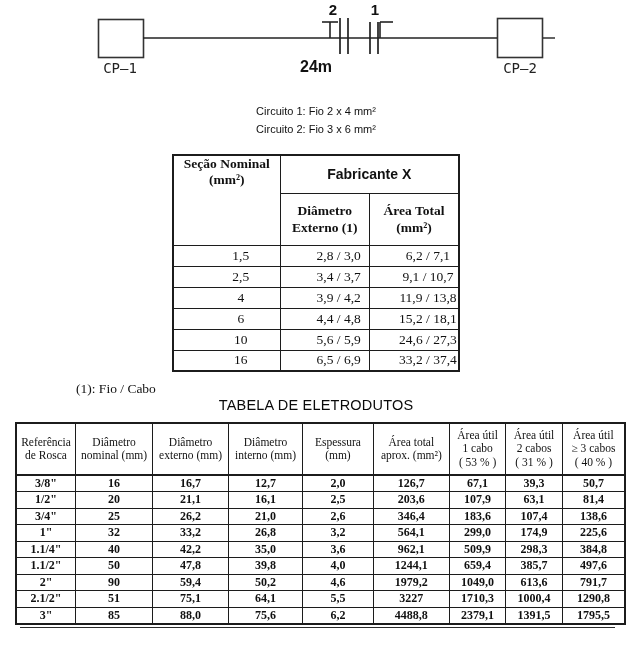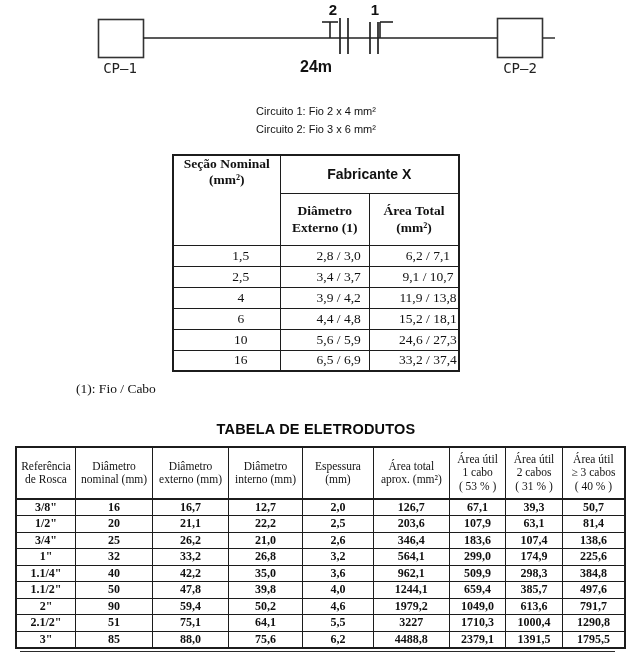--- a/index.html
+++ b/index.html
@@ -48,22 +48,22 @@
   }
   table.fab tbody td { height: 21px; font-size: 13.5px; padding-left: 28px; }
 
   .footnote {
     margin-left: 76px; margin-top: 9px;
     font-family: "Liberation Serif", serif; font-size: 13.5px; color: #111;
   }
 
   
   .big-title {
-    margin-top: 24px; text-align: center;
-    font-size: 14.5px; font-weight: bold; color: #0a0a0a;
+    text-align: center;
+    font-size: 14.5px; font-weight: normal; color: #0a0a0a;
     letter-spacing: 0.2px;
   }
   .big-wrap { margin-left: 15px; margin-top: 9px; }
   table.big {
     border-collapse: collapse;
     width: 611px;
     table-layout: fixed;
     font-family: "Liberation Serif", serif;
   }
   table.big, table.big th, table.big td { border: 1px solid #1c1c1c; }
@@ -233,21 +233,21 @@
           <td>2,0</td>
           <td>126,7</td>
           <td>67,1</td>
           <td>39,3</td>
           <td>50,7</td>
         </tr>
         <tr>
           <td>1/2"</td>
           <td>20</td>
           <td>21,1</td>
-          <td>22,2</td>
+          <td>16,1</td>
           <td>2,5</td>
           <td>203,6</td>
           <td>107,9</td>
           <td>63,1</td>
           <td>81,4</td>
         </tr>
         <tr>
           <td>3/4"</td>
           <td>25</td>
           <td>26,2</td>

